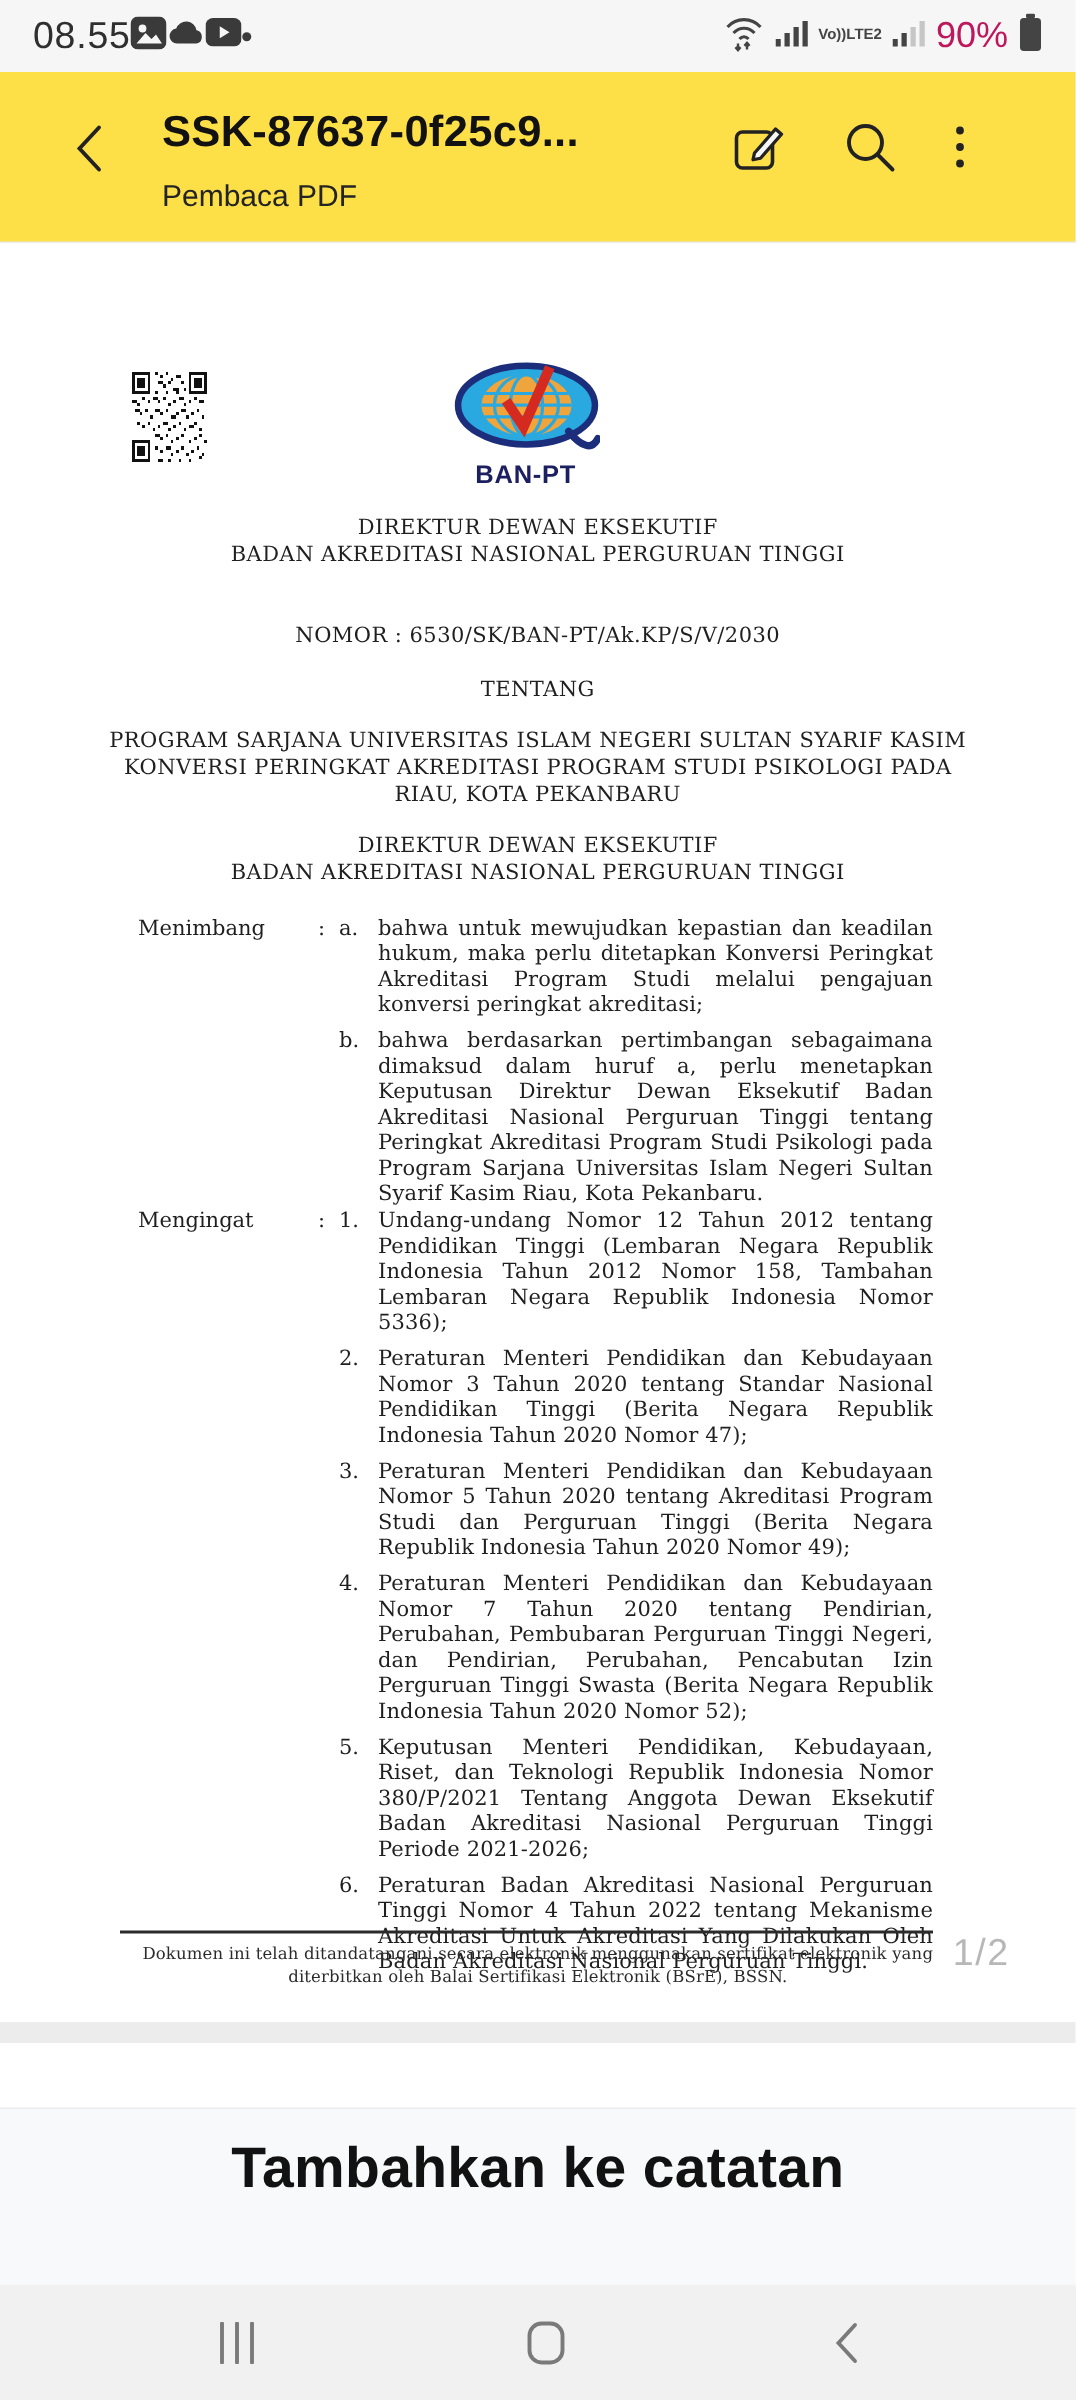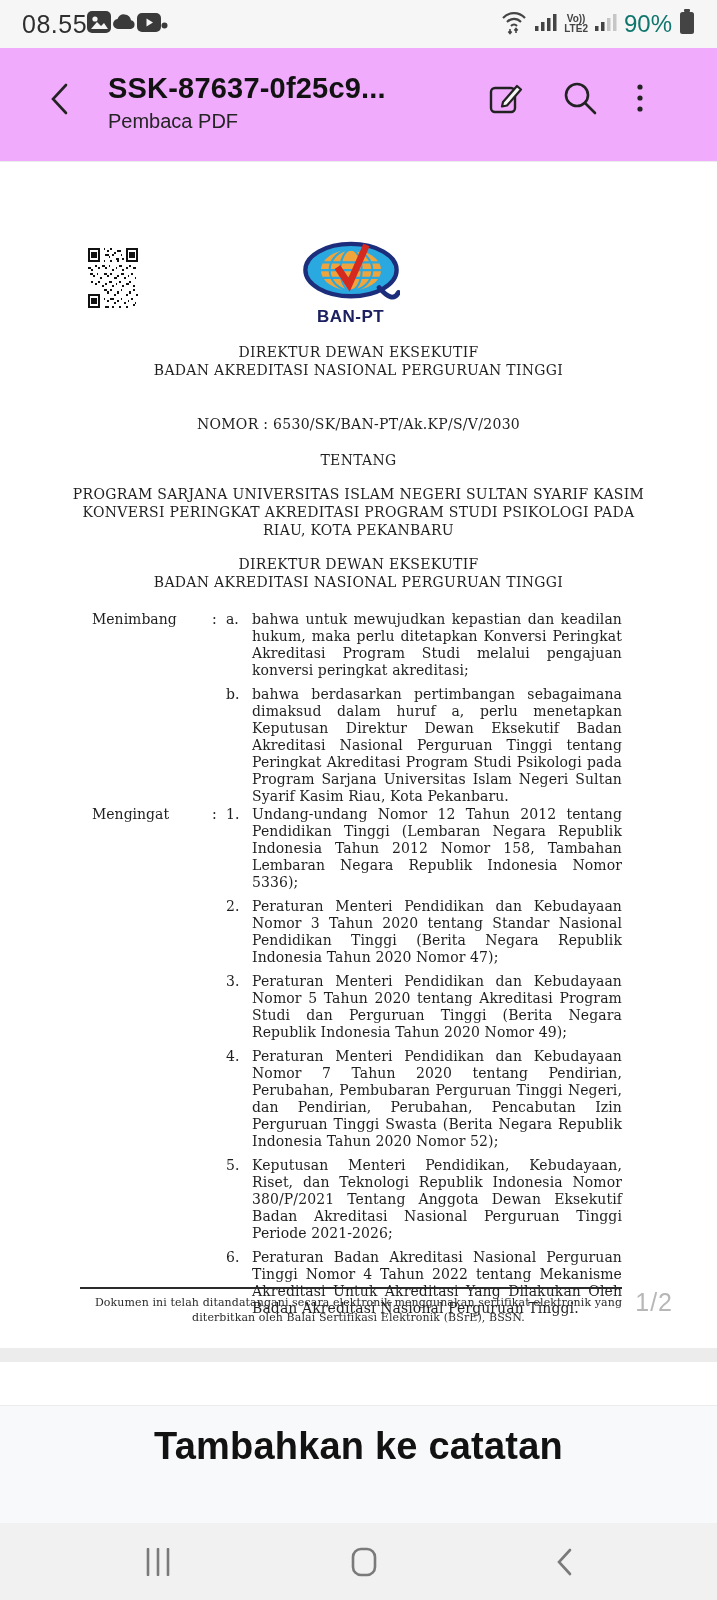--- a/index.html
+++ b/index.html
@@ -9,32 +9,32 @@
     -webkit-font-smoothing:antialiased;
   }
   
   .status-bar{
     position:absolute;top:0;left:0;right:0;height:48px;background:#f6f6f6;
     display:flex;align-items:center;padding:0 22px;box-sizing:border-box;
   }
   .sb-left{display:flex;align-items:center;}
   .sb-time{font-size:25px;color:#2f2f2f;letter-spacing:0.5px;}
   .sb-right{margin-left:auto;display:flex;align-items:center;gap:7px;}
-  .sb-pct{font-size:24px;color:#0f766e;}
-  .volte{display:flex;flex-direction:column;align-items:center;line-height:10px;color:#444;}
+  .sb-pct{font-size:24px;color:#be185d;}
+  .volte{display:flex;flex-direction:row;align-items:center;line-height:10px;color:#444;}
   .volte span{font-size:10px;font-weight:700;letter-spacing:0;}
   
   .app-bar{
-    position:absolute;top:48px;left:0;right:0;height:114px;background:#f0abfc;
+    position:absolute;top:48px;left:0;right:0;height:114px;background:#fde047;
     border-bottom:1px solid #ececec;box-sizing:border-box;
   }
   .back-btn{position:absolute;left:46px;top:32px;width:26px;height:38px;cursor:pointer;}
   .title-block{position:absolute;left:108px;top:24px;}
   .app-title{font-size:29px;font-weight:700;color:#121212;letter-spacing:0.2px;}
-  .app-subtitle{font-size:20px;color:#242424;margin-top:5px;}
+  .app-subtitle{font-size:20px;color:#242424;margin-top:15px;}
   .app-actions{position:absolute;right:72px;top:30px;display:flex;align-items:center;gap:36px;}
   .icon-btn{cursor:pointer;display:flex;align-items:center;justify-content:center;}
   
   .pdf-page{
     position:absolute;top:162px;left:0;width:717px;height:1186px;background:#ffffff;
     font-family:"DejaVu Serif",serif;color:#1f1f1f;
   }
   .qr{position:absolute;left:88px;top:86px;width:50px;height:60px;}
   .logo-block{position:absolute;left:0;right:16px;top:78px;display:flex;flex-direction:column;align-items:center;}
   .logo-label{font-family:"Liberation Sans",sans-serif;font-weight:800;font-size:17px;color:#1c2060;letter-spacing:0.5px;margin-top:1px;}

